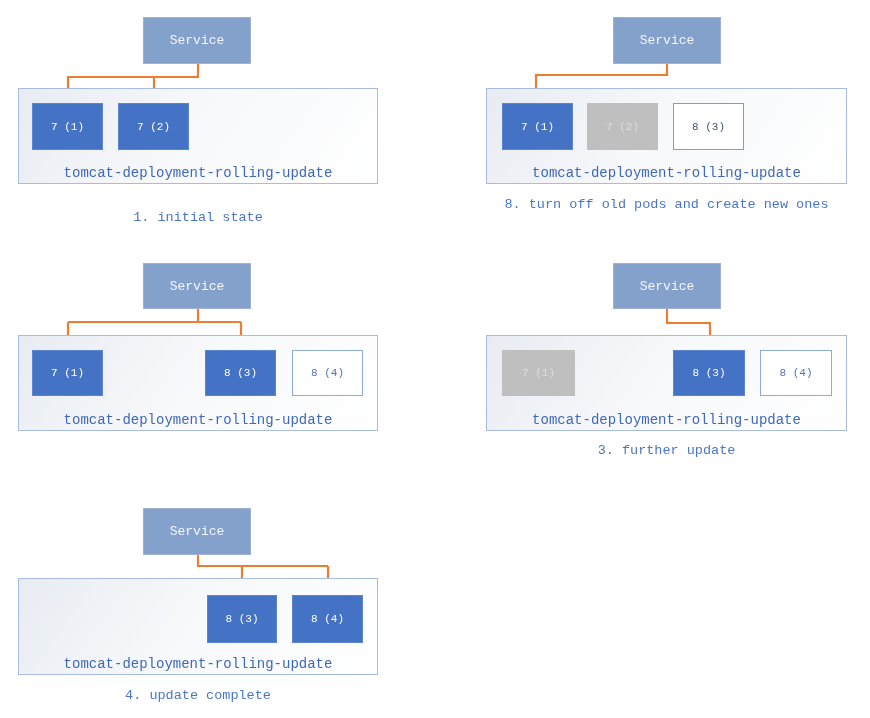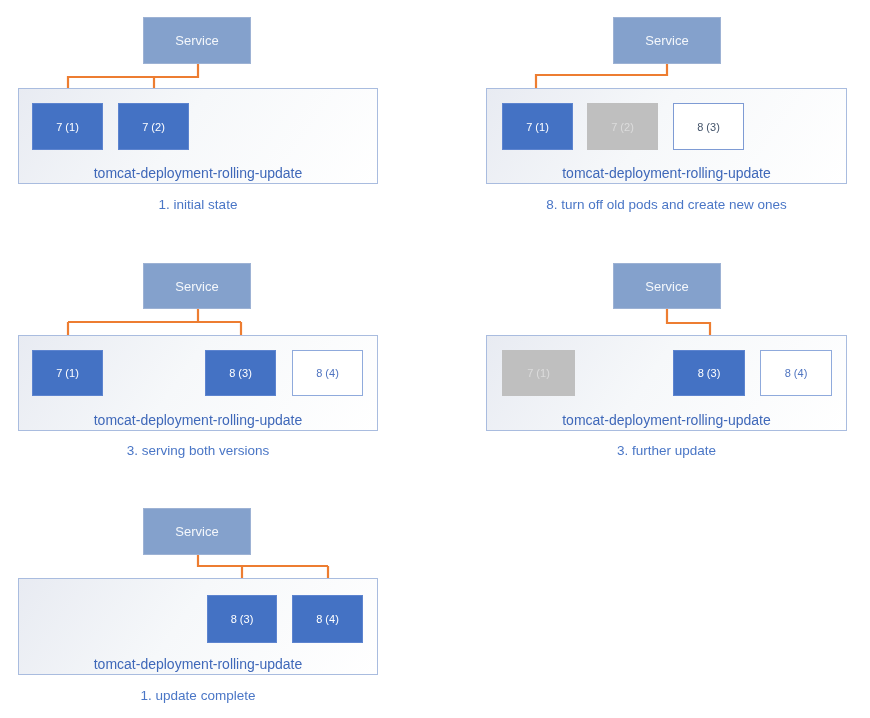--- a/index.html
+++ b/index.html
@@ -1,18 +1,18 @@
 <!DOCTYPE html>
 <html><head>
 <meta charset="utf-8">
 <style>
   html,body{margin:0;padding:0;background:#ffffff;}
   #stage{
     position:relative;width:870px;height:718px;background:#ffffff;
-    font-family:Liberation Sans, sans-serif;overflow:hidden;
+    font-family:Liberation Mono, monospace;overflow:hidden;
   }
   .service{
     position:absolute;width:108px;height:46px;
     background:#84a1cc;border:1px solid #9db2d4;
     display:flex;align-items:center;justify-content:center;
     color:#f4f7fb;font-size:13px;box-sizing:border-box;
   }
   .deploy{
     position:absolute;box-sizing:border-box;
     border:1.5px solid #a9bcdf;
@@ -65,50 +65,49 @@
     <polygon class="arrow-head" points="236.5,583 247.5,583 242,592"></polygon>
     <polygon class="arrow-head" points="322.5,583 333.5,583 328,592"></polygon>
   </svg>
 
   <div class="service" style="left:143px;top:17px;height:47px">Service</div>
   <div class="deploy" style="left:18px;top:88px;width:360px;height:96px">
     <div class="deploy-label">tomcat-deployment-rolling-update</div>
   </div>
   <div class="pod active" style="left:32px;top:103px">7 (1)</div>
   <div class="pod active" style="left:118px;top:103px">7 (2)</div>
-  <div class="caption" style="left:18px;top:197px;width:360px">1. initial state</div>
+  <div class="caption" style="left:18px;top:210px;width:360px">1. initial state</div>
 
   <div class="service" style="left:613px;top:17px;height:47px">Service</div>
   <div class="deploy" style="left:486px;top:88px;width:361px;height:96px">
     <div class="deploy-label">tomcat-deployment-rolling-update</div>
   </div>
   <div class="pod active" style="left:502px;top:103px">7 (1)</div>
   <div class="pod inactive" style="left:587px;top:103px">7 (2)</div>
   <div class="pod new" style="left:673px;top:103px">8 (3)</div>
   <div class="caption" style="left:486px;top:197px;width:361px">8. turn off old pods and create new ones</div>
 
   <div class="service" style="left:143px;top:263px;height:46px">Service</div>
   <div class="deploy" style="left:18px;top:335px;width:360px;height:96px">
     <div class="deploy-label">tomcat-deployment-rolling-update</div>
   </div>
   <div class="pod active" style="left:32px;top:350px;height:46px">7 (1)</div>
   <div class="pod active" style="left:205px;top:350px;height:46px">8 (3)</div>
   <div class="pod new lite" style="left:292px;top:350px;height:46px">8 (4)</div>
-  <div class="caption" style="left:18px;top:443px;width:360px">3. serving both versions</div>
 
   <div class="service" style="left:613px;top:263px;height:46px">Service</div>
   <div class="deploy" style="left:486px;top:335px;width:361px;height:96px">
     <div class="deploy-label">tomcat-deployment-rolling-update</div>
   </div>
   <div class="pod inactive" style="left:502px;top:350px;width:73px;height:46px">7 (1)</div>
   <div class="pod active" style="left:673px;top:350px;width:72px;height:46px">8 (3)</div>
   <div class="pod new lite" style="left:760px;top:350px;width:72px;height:46px">8 (4)</div>
   <div class="caption" style="left:486px;top:443px;width:361px">3. further update</div>
 
   <div class="service" style="left:143px;top:508px;height:47px">Service</div>
   <div class="deploy" style="left:18px;top:578px;width:360px;height:97px">
     <div class="deploy-label">tomcat-deployment-rolling-update</div>
   </div>
   <div class="pod active" style="left:207px;top:595px;width:70px;height:48px">8 (3)</div>
   <div class="pod active" style="left:292px;top:595px;height:48px">8 (4)</div>
-  <div class="caption" style="left:18px;top:688px;width:360px">1. update complete</div>
+  <div class="caption" style="left:18px;top:688px;width:360px">4. update complete</div>
 
 </div>
 
 </body></html>

